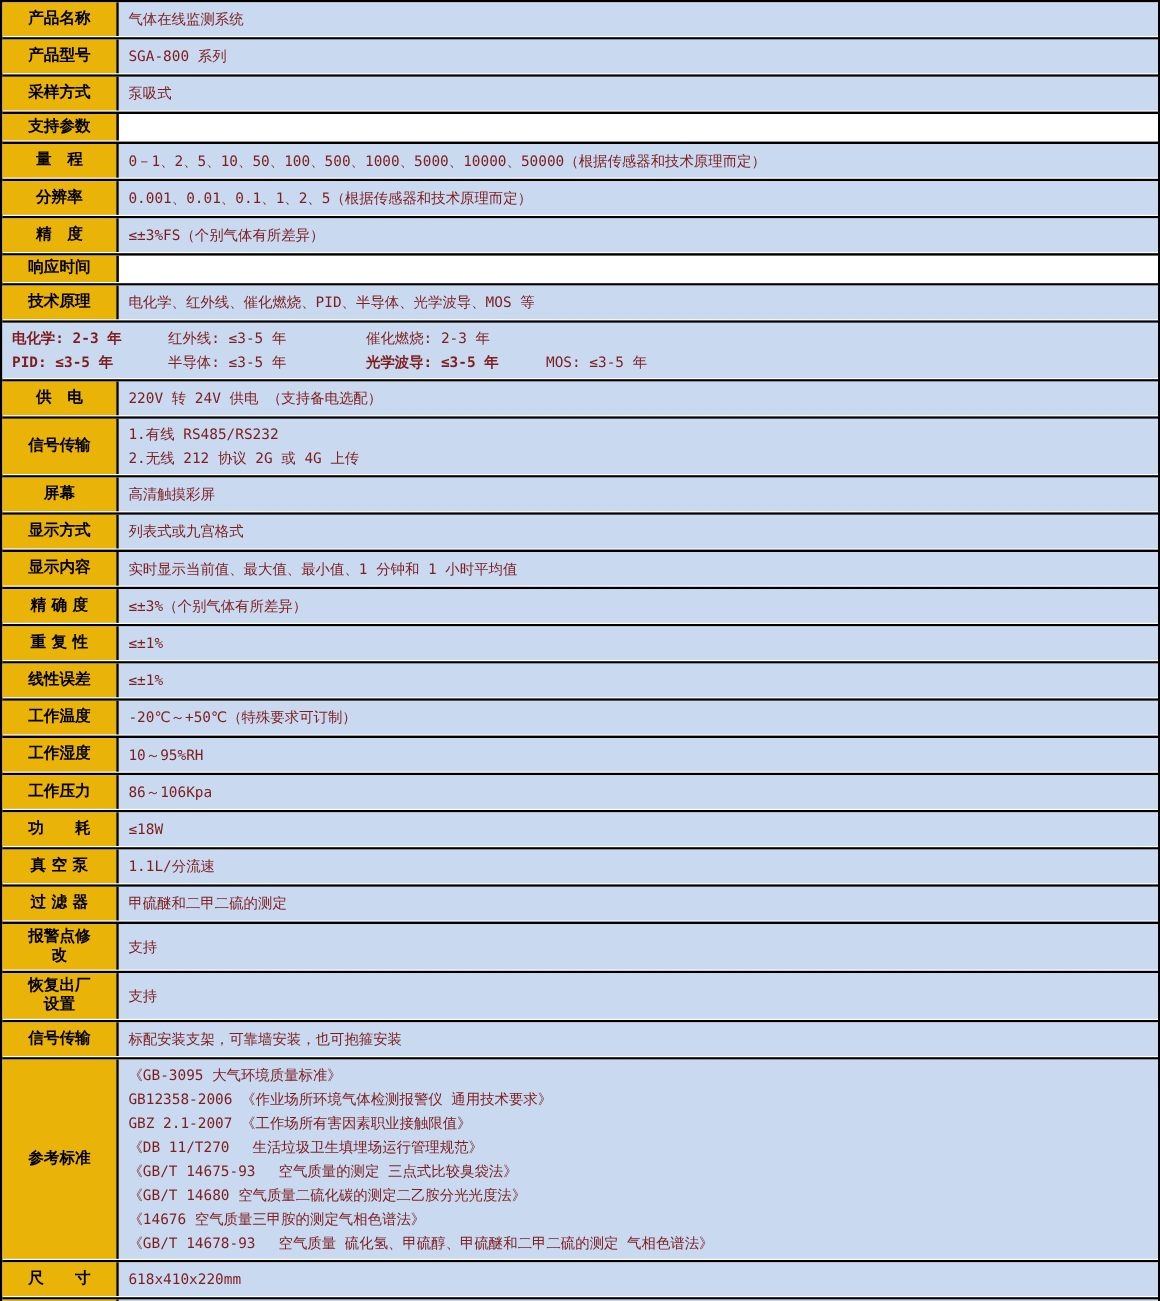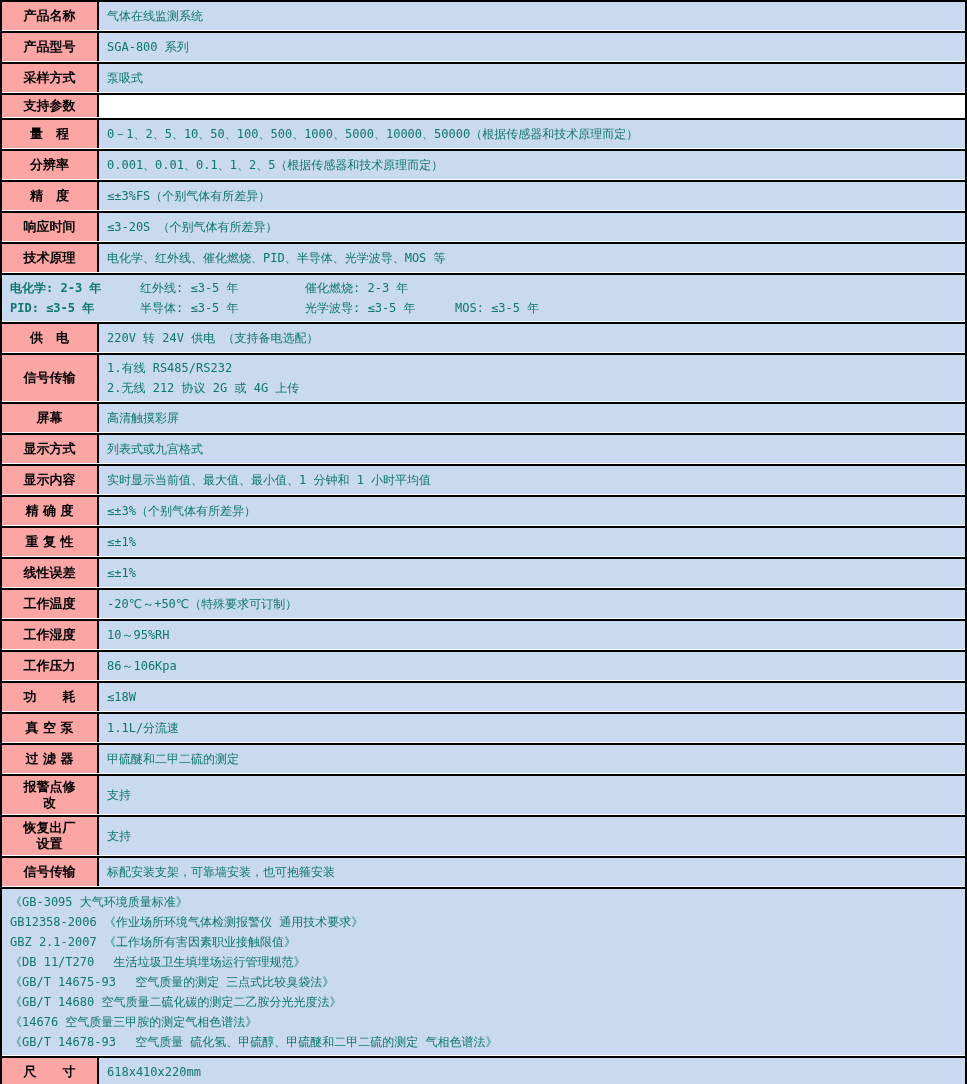--- a/index.html
+++ b/index.html
@@ -19,21 +19,21 @@
     align-items: stretch;
   }
   .spec-row + .spec-row {
     border-top: 2px solid #000000;
     margin-top: 1px; 
   }
   .label-cell {
     width: 97px;
     min-width: 97px;
     box-sizing: border-box;
-    background: #fca5a5;
+    background: #eab308;
     border-right: 2px solid #000000;
     display: flex;
     align-items: center;
     justify-content: center;
     text-align: center;
     font-size: 13px;
     font-weight: bold;
     color: #000000;
     padding: 3px 18px;
     white-space: pre-wrap;
@@ -43,30 +43,30 @@
     flex: 1;
     box-sizing: border-box;
     background: #c8d9f0;
     padding: 3px 8px;
     min-height: 28px;
     display: flex;
     flex-direction: column;
     justify-content: center;
     font-family: "DejaVu Sans Mono", "DejaVu Sans", monospace;
     font-size: 12px;
-    color: #0f766e;
+    color: #7f1d1d;
   }
   .value-line {
     display: flex;
     line-height: 20px;
   }
   .value-seg { white-space: pre; }
   .value-seg:nth-child(1):not(:last-child) { width: 130px; font-weight: bold; }
   .value-seg:nth-child(2):not(:last-child) { width: 165px; }
-  .value-seg:nth-child(3):not(:last-child) { width: 150px; }
+  .value-seg:nth-child(3):not(:last-child) { width: 150px; font-weight: bold; }
 </style>
 </head>
 <body>
 
 <div class="spec-table" id="spec-table">
     <div class="spec-row">
       <div class="label-cell">产品名称</div>
       <div class="value-cell">
         <div class="value-line">
           <span class="value-seg">气体在线监测系统</span>
@@ -111,25 +111,20 @@
     <div class="spec-row">
       <div class="label-cell">精　度</div>
       <div class="value-cell">
         <div class="value-line">
           <span class="value-seg">≤±3%FS（个别气体有所差异）</span>
         </div>
       </div>
     </div>
     <div class="spec-row">
       <div class="label-cell">响应时间</div>
-      <div class="value-cell">
-        <div class="value-line">
-          <span class="value-seg">≤3-20S （个别气体有所差异）</span>
-        </div>
-      </div>
     </div>
     <div class="spec-row">
       <div class="label-cell">技术原理</div>
       <div class="value-cell">
         <div class="value-line">
           <span class="value-seg">电化学、红外线、催化燃烧、PID、半导体、光学波导、MOS 等</span>
         </div>
       </div>
     </div>
     <div class="spec-row">
@@ -280,20 +275,21 @@
     </div>
     <div class="spec-row">
       <div class="label-cell">信号传输</div>
       <div class="value-cell">
         <div class="value-line">
           <span class="value-seg">标配安装支架，可靠墙安装，也可抱箍安装</span>
         </div>
       </div>
     </div>
     <div class="spec-row">
+      <div class="label-cell">参考标准</div>
       <div class="value-cell">
         <div class="value-line">
           <span class="value-seg">《GB-3095 大气环境质量标准》</span>
         </div>
         <div class="value-line">
           <span class="value-seg">GB12358-2006 《作业场所环境气体检测报警仪 通用技术要求》</span>
         </div>
         <div class="value-line">
           <span class="value-seg">GBZ 2.1-2007 《工作场所有害因素职业接触限值》</span>
         </div>

